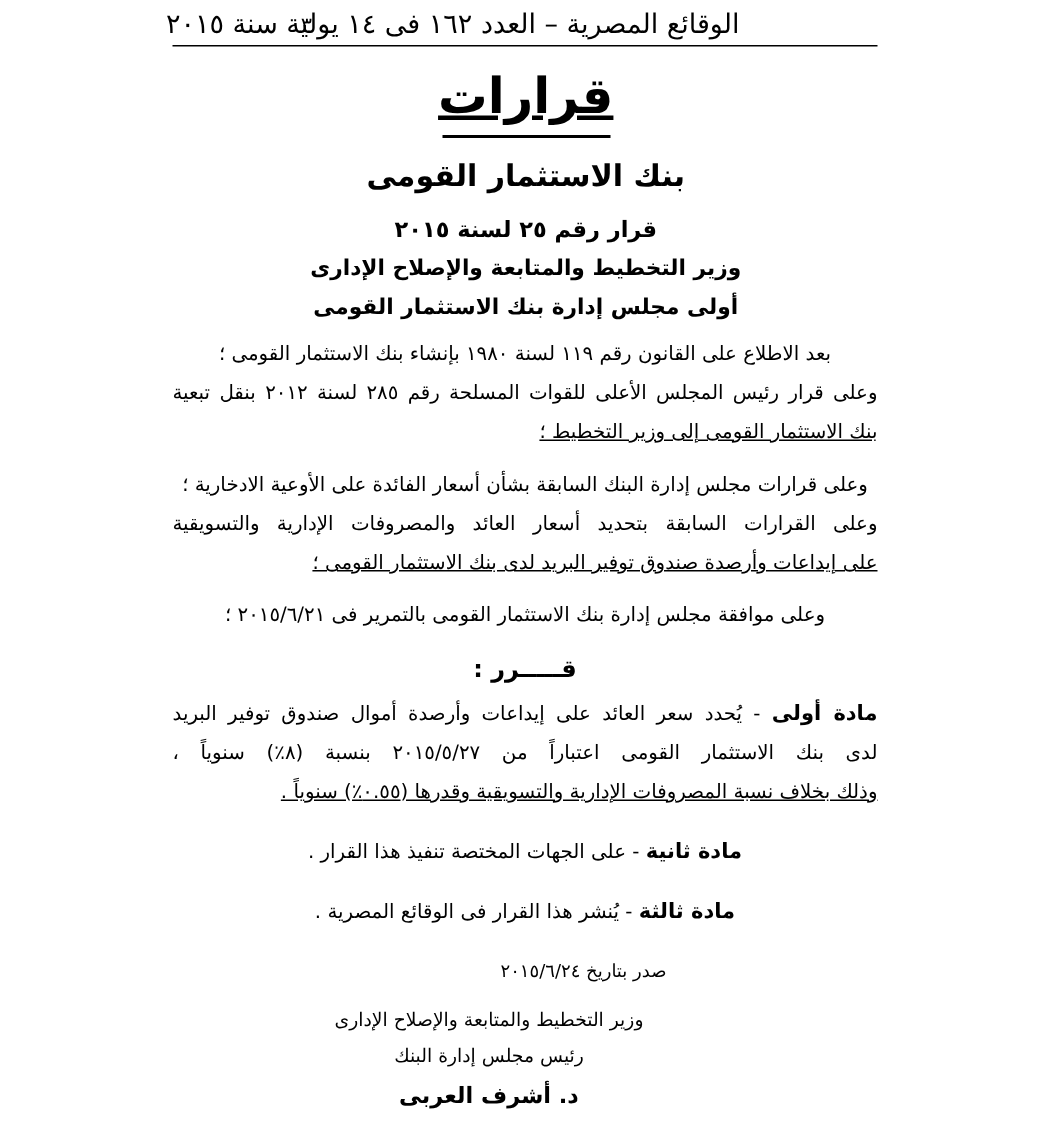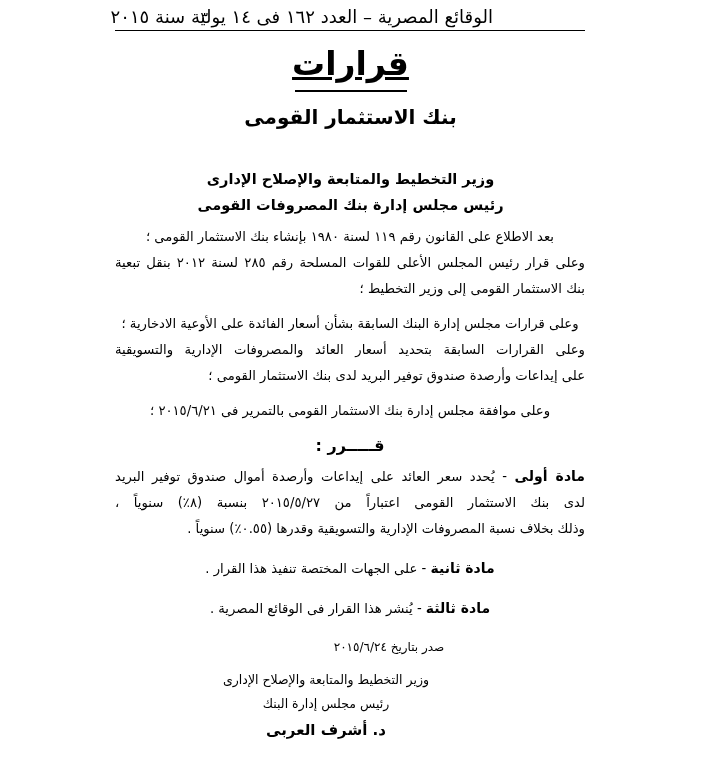--- a/index.html
+++ b/index.html
@@ -136,20 +136,21 @@
   .para {
     font-size: 13.2px;
     line-height: 26px;
     text-align: justify;
     text-align-last: justify;
     margin: 0 0 0 0;
   }
   .para.nojust {
     text-align: center;
     text-align-last: right;
+    text-decoration: underline;
   }
   .para.spaced {
     margin-top: 9px;
   }
 
   .qarrar {
     text-align: center;
     font-size: 16px;
     font-weight: bold;
     margin-top: 12px;
@@ -208,24 +209,25 @@
     <div class="running-head-title">الوقائع المصرية – العدد ١٦٢ فى ١٤ يولية سنة ٢٠١٥</div>
     <div class="running-head-pageno">٣</div>
   </div>
   <div class="head-rule"></div>
 
   <div class="doc-title">قرارات</div>
   <div class="doc-title-underline"></div>
 
   <div class="sub-title">بنك الاستثمار القومى</div>
 
+  <div class="decree-no">قرار رقم ٢٥ لسنة ٢٠١٥</div>
 
   <div class="minister-line">وزير التخطيط والمتابعة والإصلاح الإدارى</div>
 
-  <div class="chair-line">رئيس مجلس إدارة بنك المصروفات القومى</div>
+  <div class="chair-line">أولى مجلس إدارة بنك الاستثمار القومى</div>
 
   <div class="body-block">
 
     <p class="para article-centered">بعد الاطلاع على القانون رقم ١١٩ لسنة ١٩٨٠ بإنشاء بنك الاستثمار القومى ؛</p>
 
     <p class="para">وعلى قرار رئيس المجلس الأعلى للقوات المسلحة رقم ٢٨٥ لسنة ٢٠١٢ بنقل تبعية</p>
     <p class="para nojust">بنك الاستثمار القومى إلى وزير التخطيط ؛</p>
 
     <p class="para article-centered spaced">وعلى قرارات مجلس إدارة البنك السابقة بشأن أسعار الفائدة على الأوعية الادخارية ؛</p>
 

